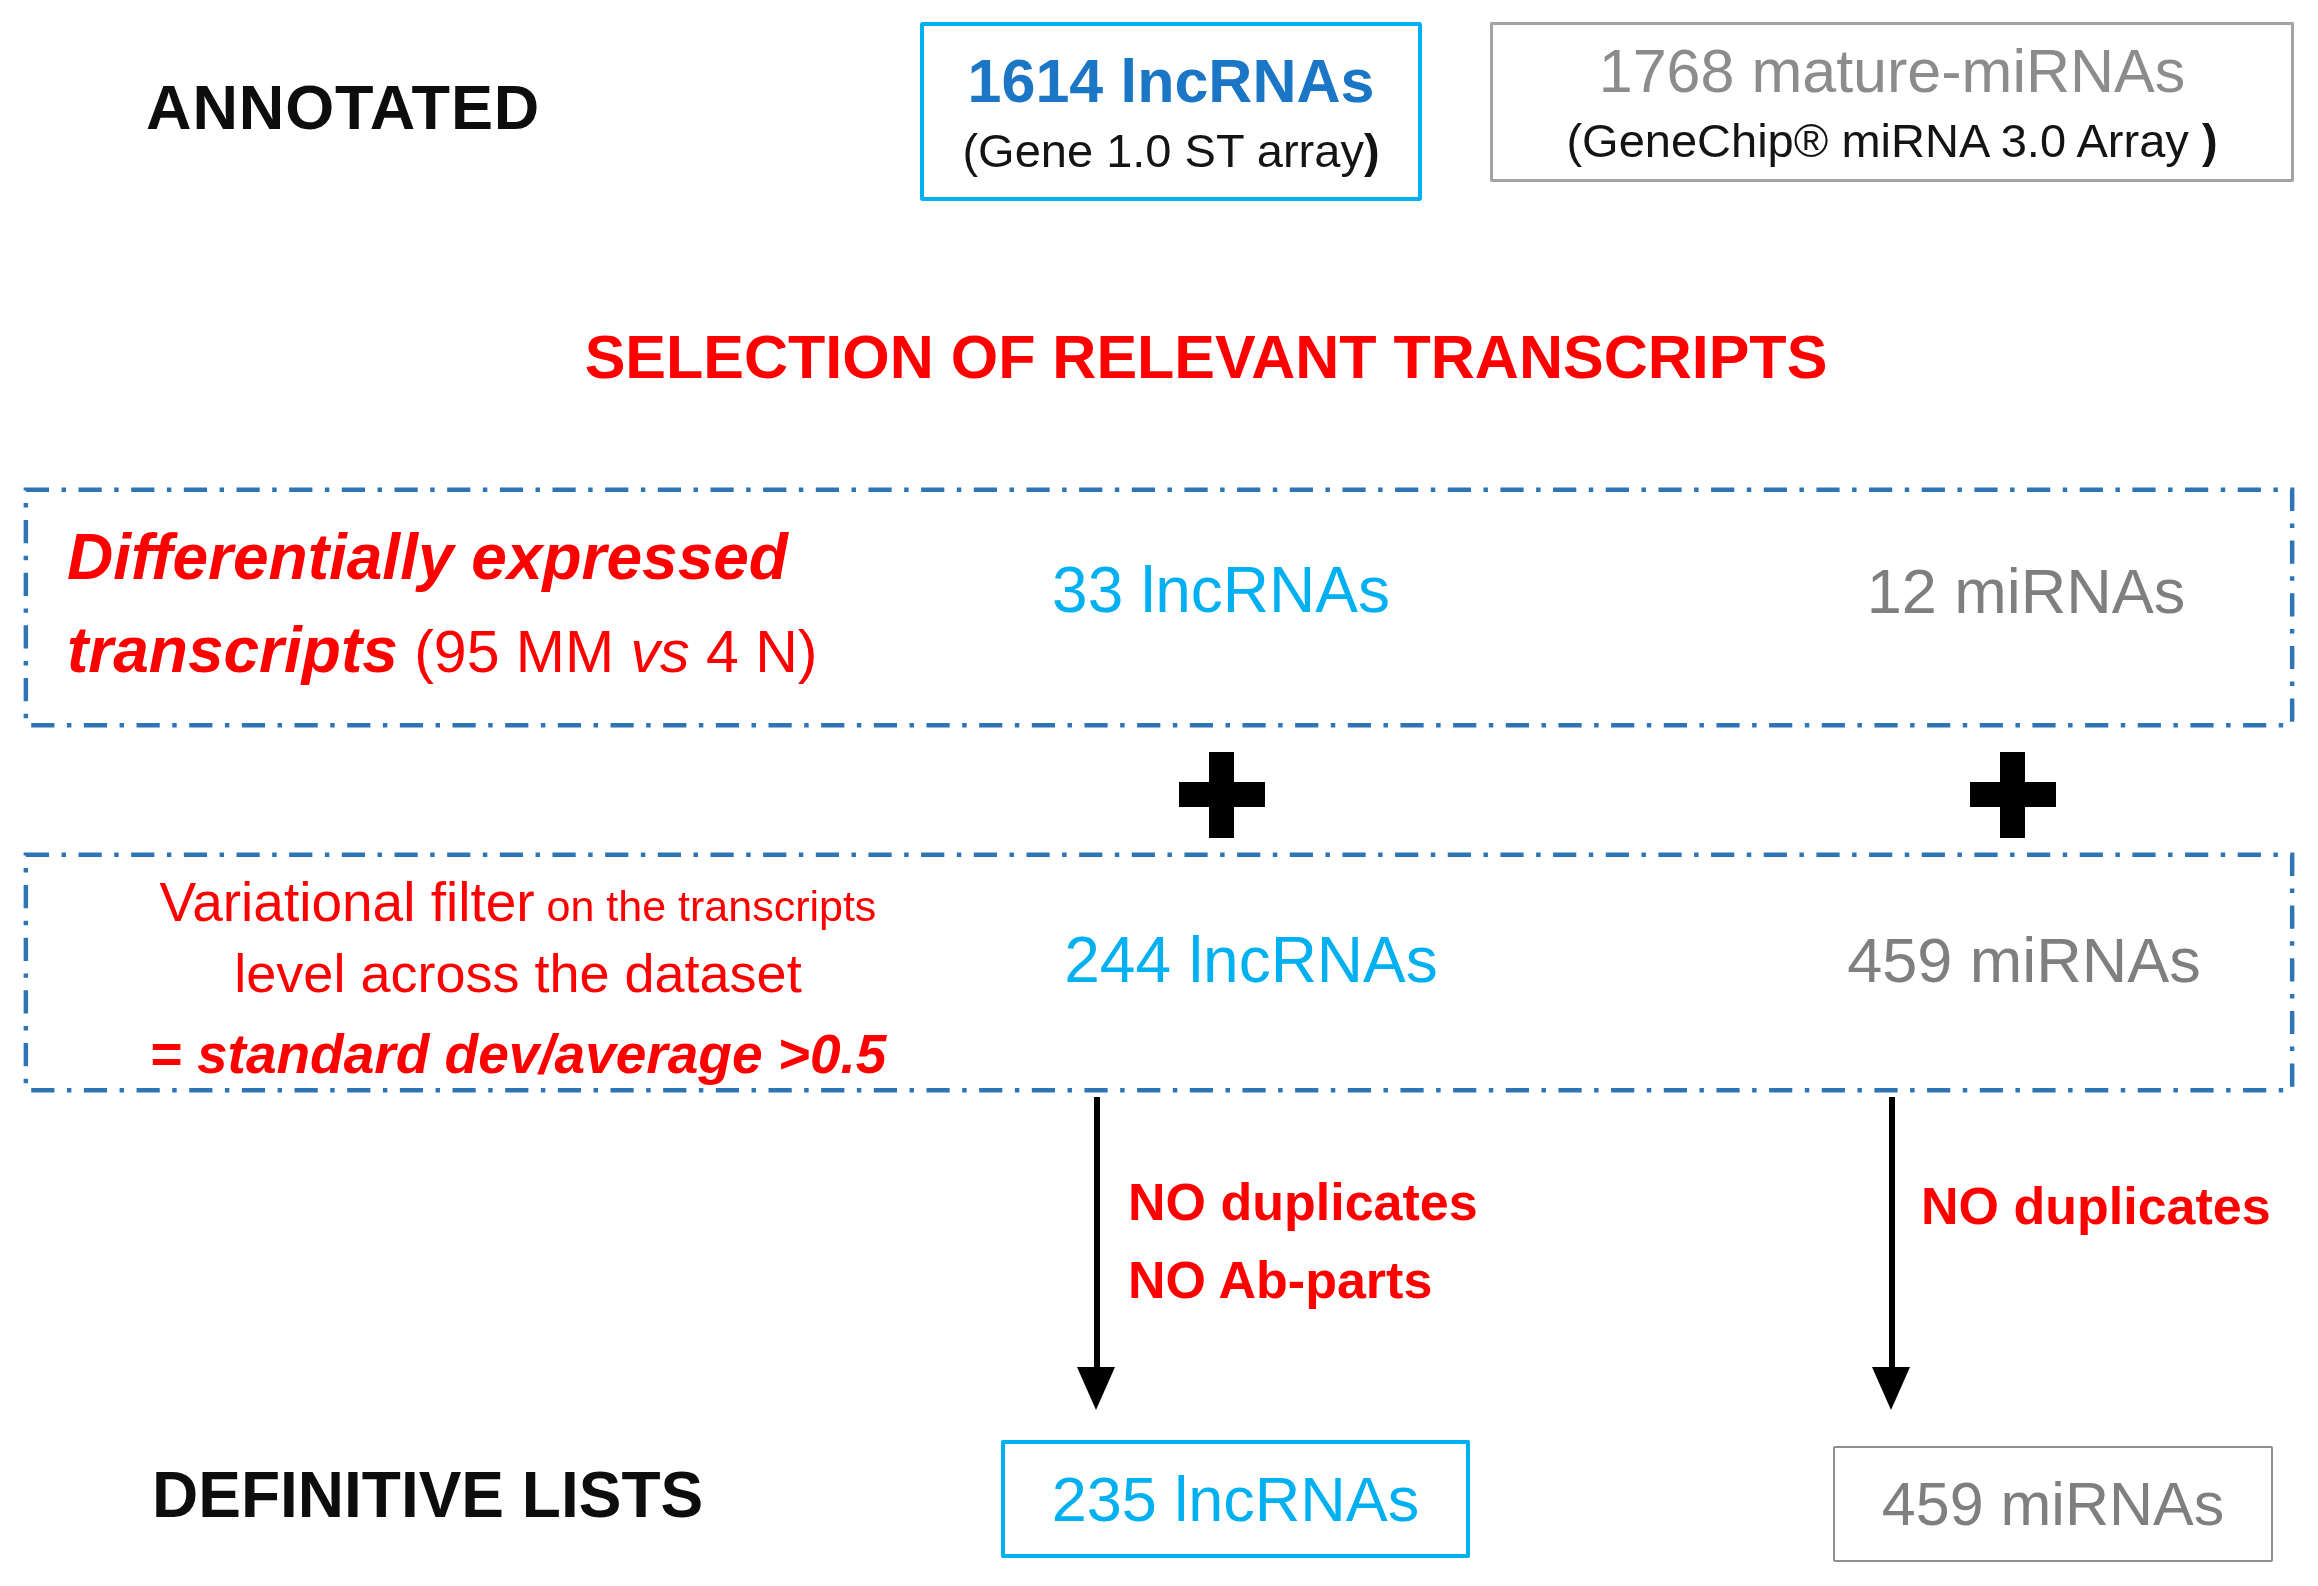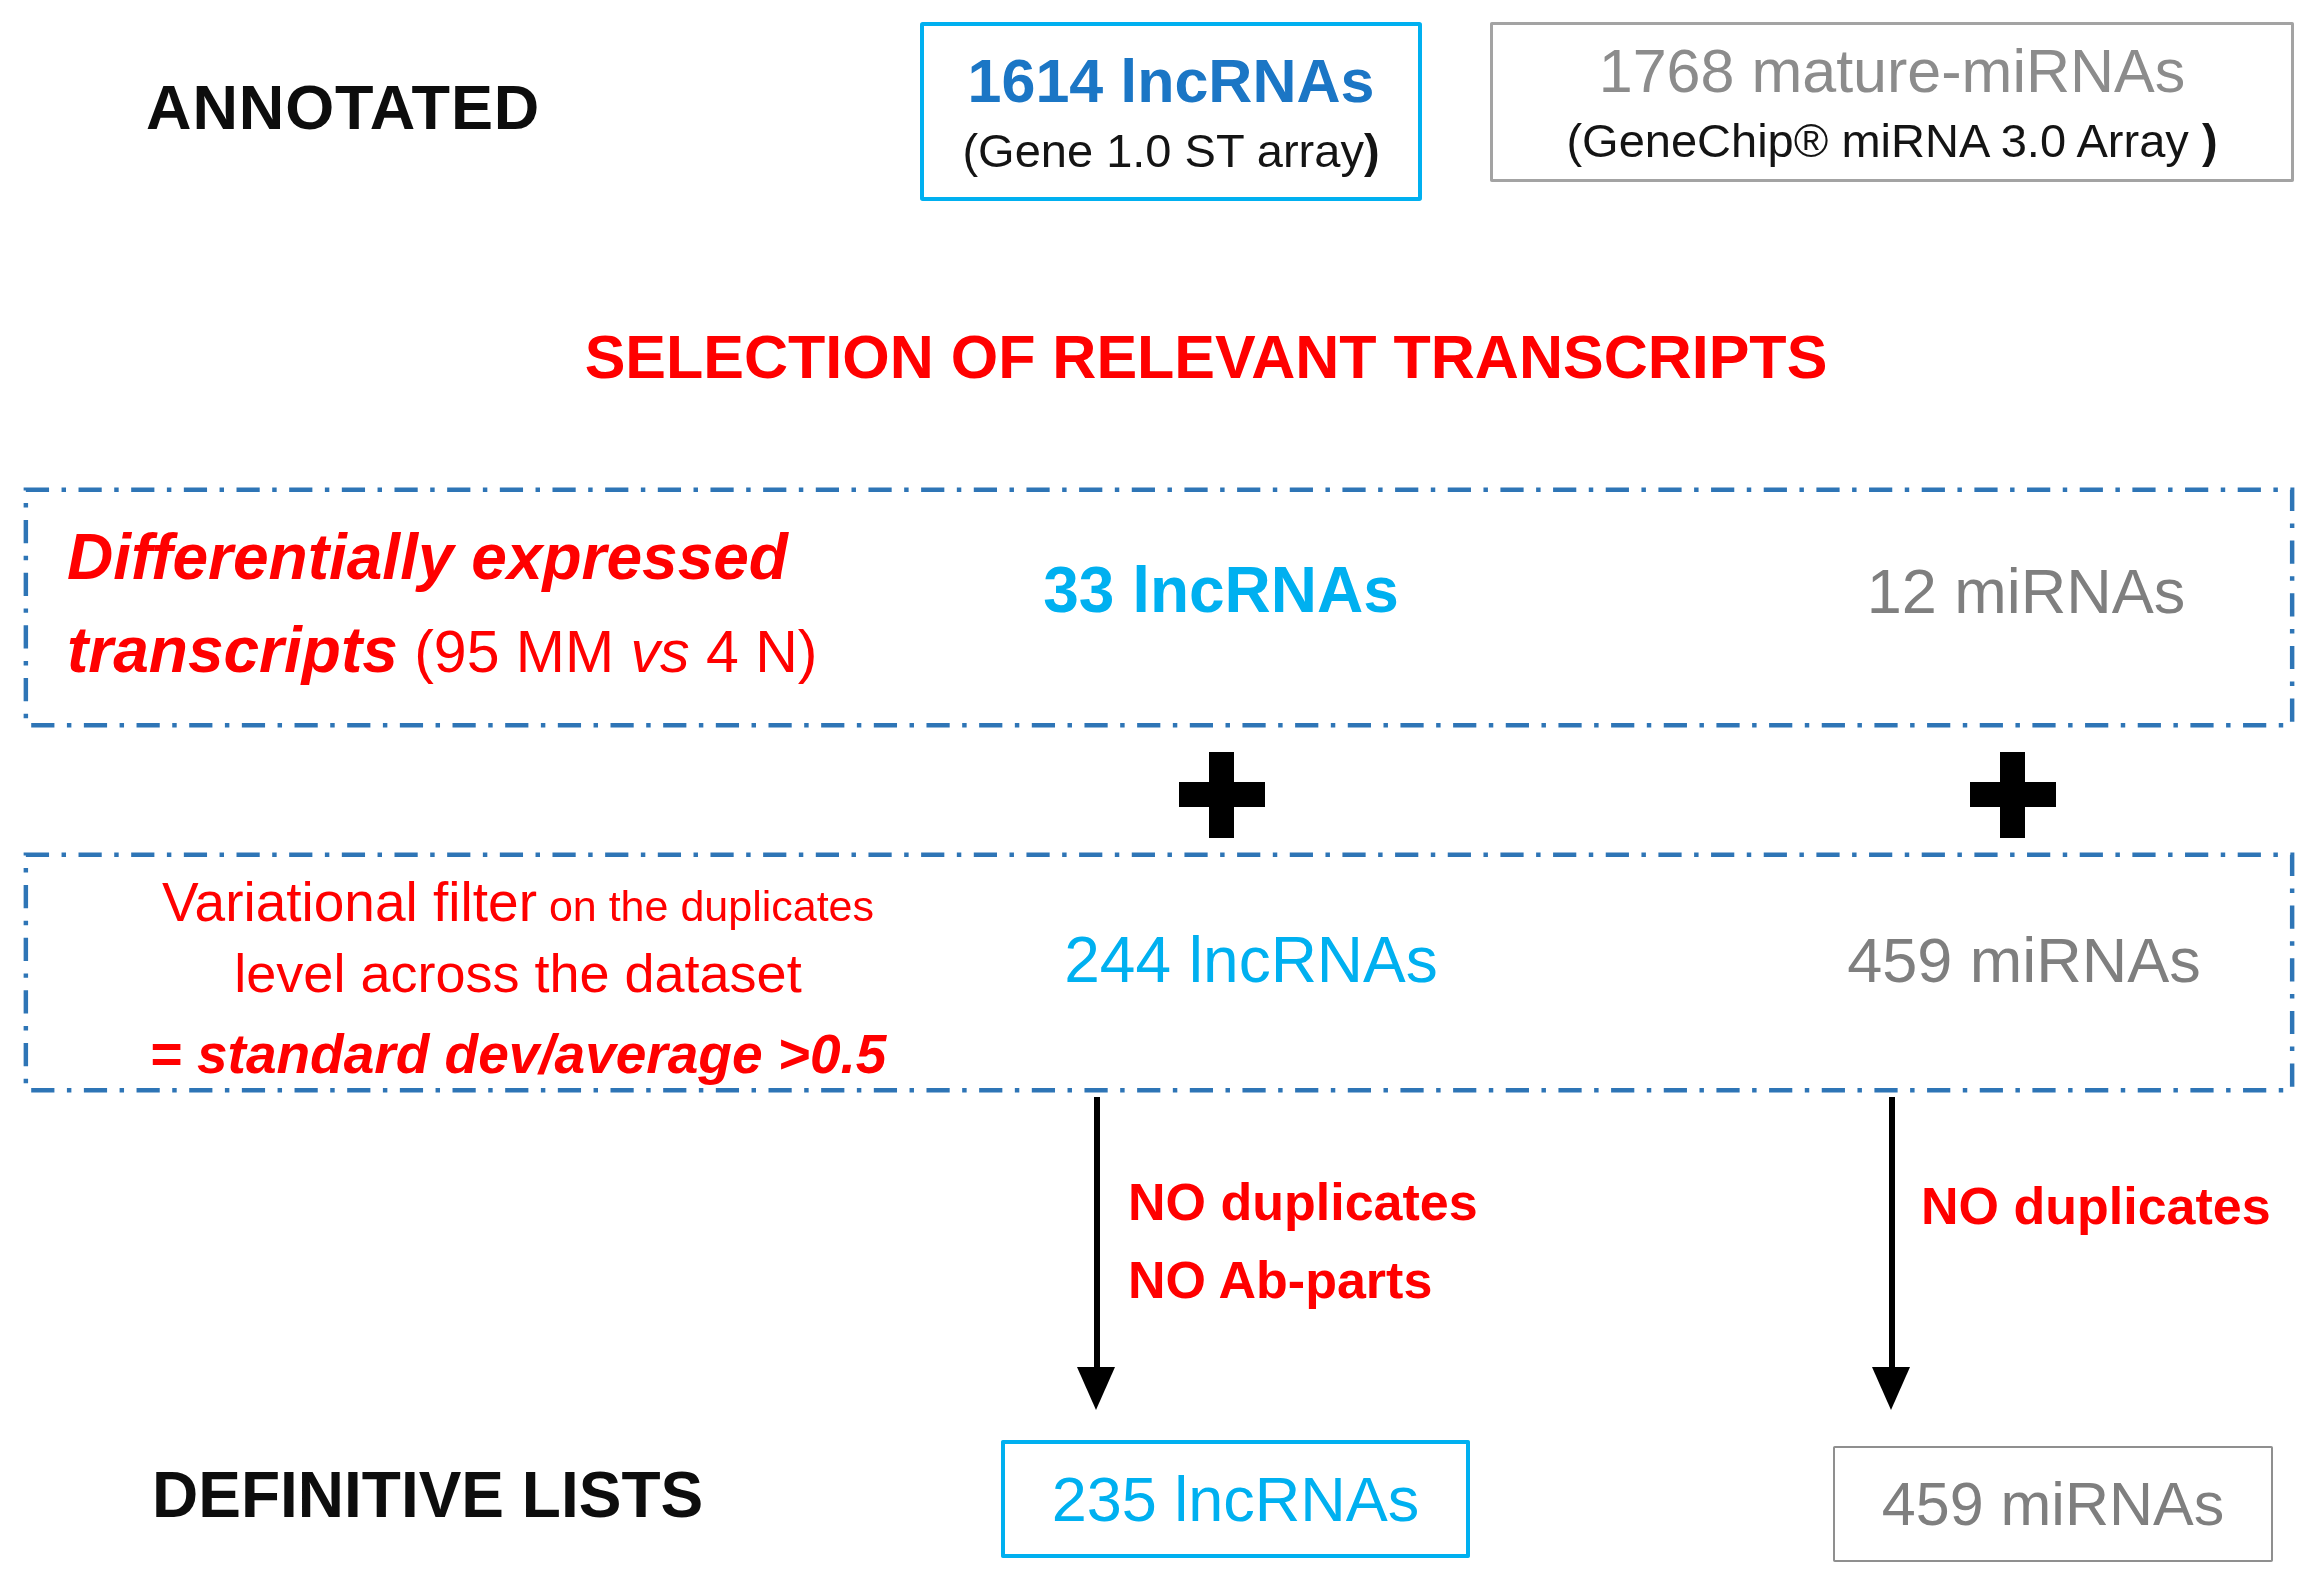--- a/index.html
+++ b/index.html
@@ -50,21 +50,21 @@
   .var-text { left: 80px; top: 868px; width: 876px; text-align: center; color: #FF0000; }
   .var-line1 { line-height: 1.25; white-space: nowrap; }
   .var-line1 .lg { font-size: 55px; }
   .var-line1 .sm { font-size: 43px; }
   .var-line2 { font-size: 54px; line-height: 1.35; }
   .var-line3 { font-size: 55px; font-weight: 700; font-style: italic; margin-top: 12.5px; white-space: nowrap; }
 
   .cnt { transform: translate(-50%, -50%); white-space: nowrap; }
   .cnt-cyan { color: #00B0F0; font-size: 64px; font-weight: 400; }
   .cnt-gray { color: #7F7F7F; font-size: 63px; font-weight: 400; }
-  #cnt-diff-lnc { left: 1221px; top: 590px; font-weight: bold; }
+  #cnt-diff-lnc { left: 1221px; top: 590px; }
   #cnt-diff-mir { left: 2026px; top: 591px; }
   #cnt-var-lnc  { left: 1251px; top: 960px; }
   #cnt-var-mir  { left: 2024px; top: 960px; }
 
   
   .plus { width: 86px; height: 86px; transform: translate(-50%, -50%); }
   .plus .hb { position: absolute; left: 0; top: 30px; width: 86px; height: 25px; background: #000; }
   .plus .vb { position: absolute; left: 30px; top: 0; width: 25px; height: 86px; background: #000; }
   #plus-lnc { left: 1222px; top: 795px; }
   #plus-mir { left: 2013px; top: 795px; }
@@ -134,21 +134,21 @@
   <div class="abs plus" id="plus-mir">
     <div class="hb"></div>
     <div class="vb"></div>
   </div>
 
   <svg class="abs dash2" width="2274" height="241" viewBox="0 0 2545 270" aria-hidden="true">
     <rect x="3" y="3" width="2539" height="264" fill="none" stroke="#2E75B6" stroke-width="5" stroke-dasharray="26 14 5 14"></rect>
   </svg>
 
   <div class="abs var-text">
-    <div class="var-line1"><span class="lg">Variational filter</span><span class="sm"> on the duplicates</span></div>
+    <div class="var-line1"><span class="lg">Variational filter</span><span class="sm"> on the transcripts</span></div>
     <div class="var-line2">level across the dataset</div>
     <div class="var-line3">= standard dev/average &gt;0.5</div>
   </div>
 
   <div class="abs cnt cnt-cyan" id="cnt-var-lnc">244 lncRNAs</div>
   <div class="abs cnt cnt-gray" id="cnt-var-mir">459 miRNAs</div>
 
   <div class="abs arrow" id="arrow-lnc">
     <div class="shaft"></div>
     <div class="head"></div>

